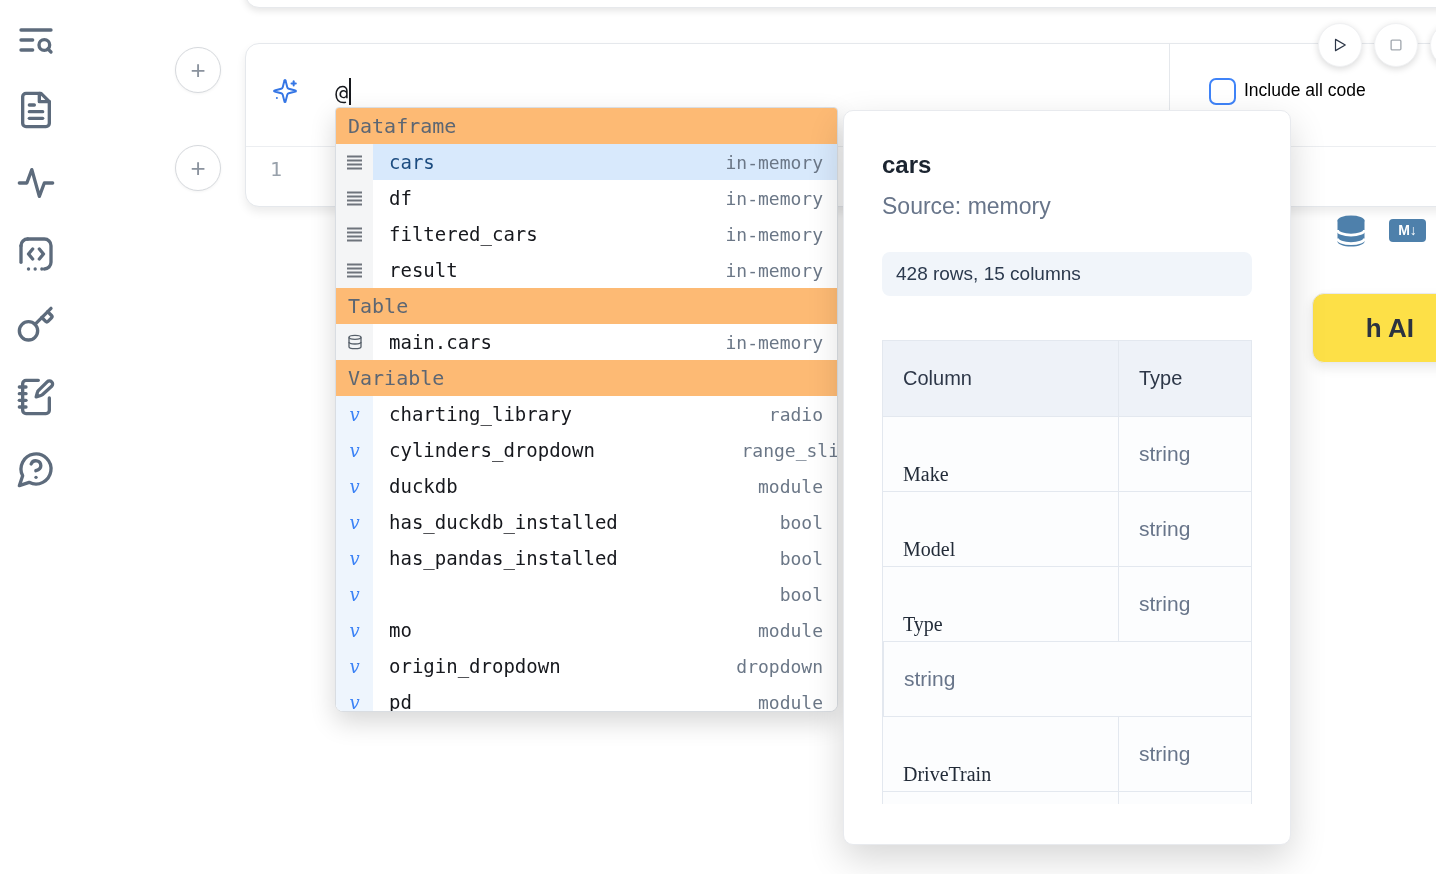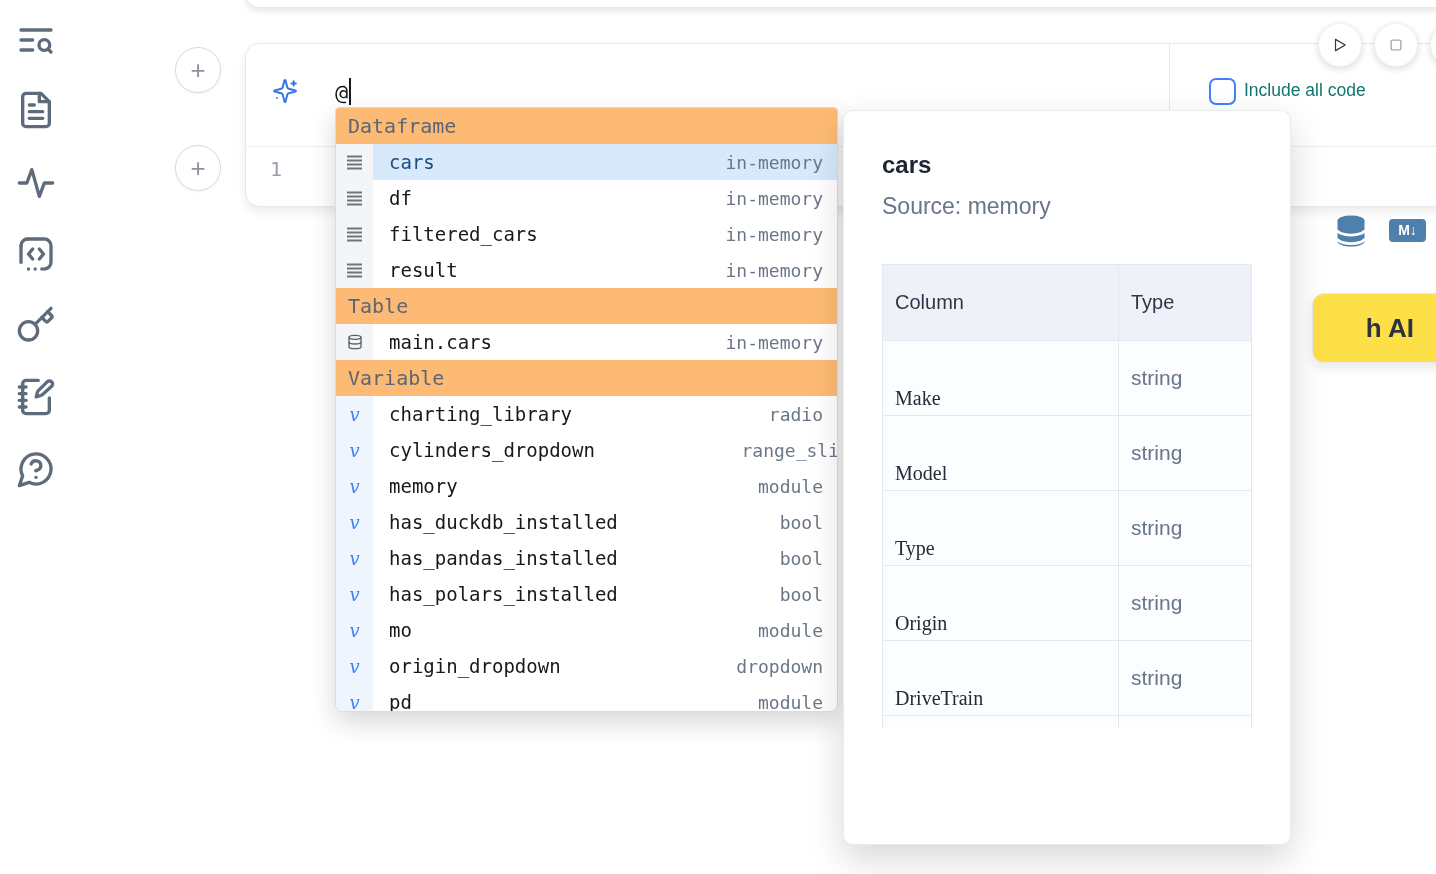--- a/index.html
+++ b/index.html
@@ -24,21 +24,21 @@
   .cell-card{position:absolute;left:245px;top:43px;width:1215px;height:162px;background:#fff;
              border:1px solid #e5e8ec;border-radius:14px;box-shadow:0 5px 10px rgba(0,0,0,.08);z-index:1;}
   .prompt-row{position:absolute;left:0;top:0;right:0;height:102px;border-bottom:1px solid #eceef1;}
   .sparkles-ic{position:absolute;left:26px;top:34px;width:26px;height:26px;color:#3576e5;}
   .prompt-text{position:absolute;left:89px;top:34px;font-family:"DejaVu Sans Mono",monospace;
                font-size:22px;color:#16181d;}
   .caret{display:inline-block;width:2px;height:27px;background:#16181d;vertical-align:-5px;margin-left:1px;}
   .prompt-divider{position:absolute;left:923px;top:0;height:102px;border-left:1px solid #e5e8ec;}
   .include-box{position:absolute;left:963px;top:34px;width:23px;height:23px;border:2px solid #3f83f8;
                border-radius:7px;background:#fff;}
-  .include-label{position:absolute;left:998px;top:36px;font-size:17.5px;color:#0f766e;}
+  .include-label{position:absolute;left:998px;top:36px;font-size:17.5px;color:#000000;}
   .code-row{position:absolute;left:0;top:103px;right:0;bottom:0;}
   .line-no{position:absolute;left:24px;top:10px;font-family:"DejaVu Sans Mono",monospace;
            font-size:20px;color:#98a1ab;}
   .db-ic{position:absolute;left:1087px;top:66px;width:36px;height:36px;color:#4e80ab;}
   .md-badge{position:absolute;left:1143px;top:72px;width:37px;height:23px;border-radius:4px;
             background:#4e80ab;color:#fff;font-weight:bold;font-size:14px;text-align:center;
             line-height:23px;font-family:"Liberation Sans",sans-serif;}
 
   
   .circle-btn{position:absolute;width:44px;height:44px;border-radius:50%;background:#fff;
@@ -73,21 +73,21 @@
          z-index:30;box-sizing:border-box;padding:0 38px;}
   .panel-title{margin-top:40px;font-size:24px;font-weight:bold;color:#1b2430;}
   .panel-source{margin-top:14px;font-size:23px;color:#68758a;}
   .panel-badge{margin-top:32px;height:44px;border-radius:8px;background:#f1f5fa;
                font-size:19px;color:#2c3a4e;line-height:44px;padding-left:14px;}
   .ptable{margin-top:44px;height:463px;overflow:hidden;border:1px solid #e3e8ef;border-bottom:none;}
   .prow{display:flex;border-bottom:1px solid #e3e8ef;background:#fcfdfe;}
   .prow.head{background:#eef2f8;height:75px;}
   .prow.body-r{height:74px;}
   .prow.partial{height:20px;border-bottom:none;}
-  .pcell{display:flex;align-items:center;padding-left:12px;box-sizing:border-box;}
+  .pcell{display:flex;align-items:center;padding-left:20px;box-sizing:border-box;}
   .pcell.c1{flex:1;}
   .pcell.c2{flex:0 0 133px;border-left:1px solid #e3e8ef;}
   .prow.head .pcell{font-size:20px;color:#2d3748;}
   .prow .colname{font-family:Liberation Serif, serif;font-size:20px;color:#222b38;margin-top:40px;}
   .prow .coltype{font-size:21px;color:#68758a;}
 
   
   .ai-btn{position:absolute;left:1312px;top:293px;width:147px;height:70px;background:#fde047;
           border:1px solid #e9eaee;border-radius:12px;box-shadow:0 5px 12px rgba(0,0,0,.09);
           z-index:20;display:flex;align-items:center;justify-content:flex-end;
@@ -281,21 +281,21 @@
         <span class="body">
           <span class="nm">cylinders_dropdown</span>
           <span class="dt clip">range_sli</span>
         </span>
       </div>
       <div class="menu-item var">
         <span class="ic-cell">
           <span class="var-ic">v</span>
         </span>
         <span class="body">
-          <span class="nm">memory</span>
+          <span class="nm">duckdb</span>
           <span class="dt">module</span>
         </span>
       </div>
       <div class="menu-item var">
         <span class="ic-cell">
           <span class="var-ic">v</span>
         </span>
         <span class="body">
           <span class="nm">has_duckdb_installed</span>
           <span class="dt">bool</span>
@@ -308,21 +308,20 @@
         <span class="body">
           <span class="nm">has_pandas_installed</span>
           <span class="dt">bool</span>
         </span>
       </div>
       <div class="menu-item var">
         <span class="ic-cell">
           <span class="var-ic">v</span>
         </span>
         <span class="body">
-          <span class="nm">has_polars_installed</span>
           <span class="dt">bool</span>
         </span>
       </div>
       <div class="menu-item var">
         <span class="ic-cell">
           <span class="var-ic">v</span>
         </span>
         <span class="body">
           <span class="nm">mo</span>
           <span class="dt">module</span>
@@ -344,20 +343,21 @@
         <span class="body">
           <span class="nm">pd</span>
           <span class="dt">module</span>
         </span>
       </div>
     </div>
 
   <div class="panel">
     <div class="panel-title">cars</div>
     <div class="panel-source">Source: memory</div>
+    <div class="panel-badge">428 rows, 15 columns</div>
     <div class="ptable" id="ptable">
         <div class="prow head">
           <div class="pcell c1">Column</div>
           <div class="pcell c2">Type</div>
         </div>
         <div class="prow body-r">
           <div class="pcell c1">
             <span class="colname">Make</span>
           </div>
           <div class="pcell c2">
@@ -374,23 +374,20 @@
         </div>
         <div class="prow body-r">
           <div class="pcell c1">
             <span class="colname">Type</span>
           </div>
           <div class="pcell c2">
             <span class="coltype">string</span>
           </div>
         </div>
         <div class="prow body-r">
-          <div class="pcell c1">
-            <span class="colname">Origin</span>
-          </div>
           <div class="pcell c2">
             <span class="coltype">string</span>
           </div>
         </div>
         <div class="prow body-r">
           <div class="pcell c1">
             <span class="colname">DriveTrain</span>
           </div>
           <div class="pcell c2">
             <span class="coltype">string</span>

